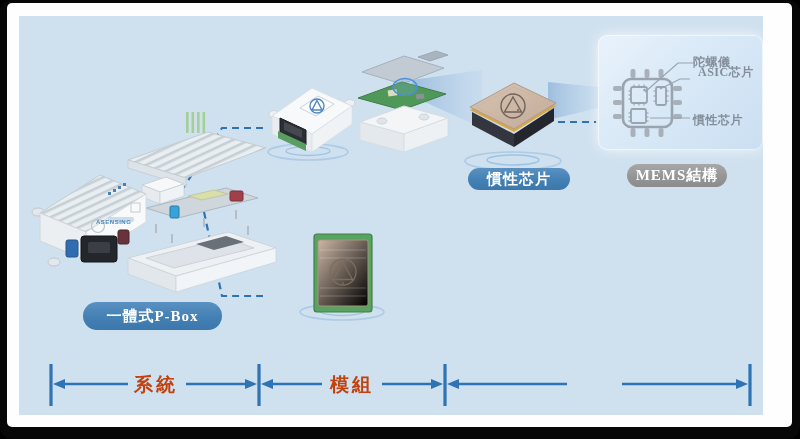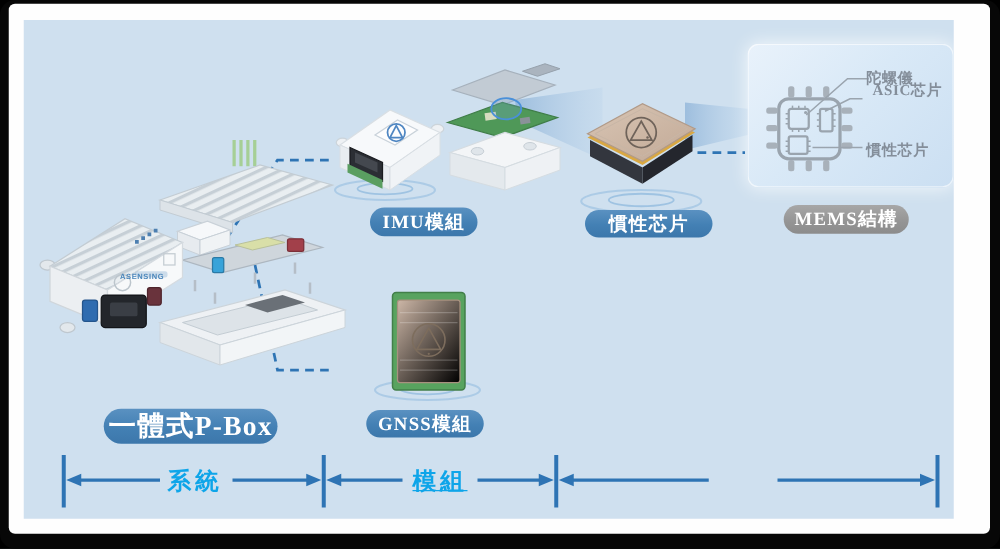--- a/index.html
+++ b/index.html
@@ -7,31 +7,31 @@
   .frame-black{position:absolute;left:0;top:0;width:800px;height:439px;background:#070707;border-radius:12px;}
   .page-white{position:absolute;left:7px;top:3px;width:785px;height:424px;background:#fefefe;border-radius:5px;}
   .canvas-blue{position:absolute;left:19px;top:16px;width:744px;height:399px;background:#cfe0ef;}
   .mems-panel{position:absolute;left:598px;top:35px;width:165px;height:115px;border-radius:9px;
       background:linear-gradient(135deg,#e9f2fb 0%,#d9e9f7 45%,#cbdff2 100%);
       box-shadow:0 0 14px rgba(255,255,255,0.75), inset 0 0 0 1px rgba(255,255,255,0.6);}
   svg.scene{position:absolute;left:0;top:0;width:800px;height:439px;pointer-events:none;}
   .pill{position:absolute;border-radius:999px;color:#ffffff;font-weight:bold;display:flex;align-items:center;justify-content:center;letter-spacing:1px;white-space:nowrap;}
   .pill-blue{background:linear-gradient(180deg,#5a91c1 0%,#4380b4 55%,#3c77ab 100%);}
   .pill-gray{background:linear-gradient(180deg,#a7a7a7 0%,#949494 60%,#8c8c8c 100%);}
-  .pill-pbox{left:83px;top:327px;width:139px;height:28px;font-size:22px;}
+  .pill-pbox{left:83px;top:302px;width:139px;height:28px;font-size:15px;}
   .pill-imu{left:296px;top:166px;width:86px;height:23px;font-size:15px;}
   .pill-chip{left:468px;top:168px;width:102px;height:22px;font-size:15px;font-family:Liberation Mono, monospace;}
   .pill-gnss{left:293px;top:328px;width:94px;height:22px;font-size:15px;}
   .pill-mems{left:627px;top:164px;width:100px;height:23px;font-size:15px;}
   .callout{position:absolute;font-size:12px;font-weight:600;color:#848e9a;letter-spacing:0.5px;white-space:nowrap;}
   .callout-asic{left:698px;top:64px;}
   .callout-gyro{left:693px;top:54px;}
   .callout-accel{left:693px;top:112px;}
-  .axis-label{position:absolute;width:60px;top:372px;text-align:center;font-size:19px;font-weight:600;color:#0ea5e9;letter-spacing:3px;}
-  .axis-sys{left:126px;} .axis-mod{left:322px;text-decoration:underline;} .axis-chip{left:567px;}
+  .axis-label{position:absolute;width:60px;top:372px;text-align:center;font-size:19px;font-weight:600;color:#c2410c;letter-spacing:3px;}
+  .axis-sys{left:126px;} .axis-mod{left:322px;} .axis-chip{left:567px;}
   .marking{position:absolute;left:96px;top:219px;font-size:6px;color:#4a86bb;font-weight:bold;letter-spacing:0.5px;font-family:"Liberation Sans","DejaVu Sans",sans-serif;}
 </style>
 </head>
 <body>
 
 <div class="stage">
   <div class="frame-black"></div>
   <div class="page-white"></div>
   <div class="canvas-blue"></div>
   <div class="mems-panel"></div>
@@ -264,23 +264,21 @@
       <line x1="458" y1="384" x2="567" y2="384" stroke-width="2.6"></line>
       <polygon points="447,384 459,379 459,389" stroke="none"></polygon>
       <line x1="622" y1="384" x2="737" y2="384" stroke-width="2.6"></line>
       <polygon points="748,384 736,379 736,389" stroke="none"></polygon>
     </g>
   </svg>
 
   <div class="marking">ASENSING</div>
 
   <div class="pill pill-blue pill-pbox">一體式P-Box</div>
-  <div class="pill pill-blue pill-imu">IMU模組</div>
   <div class="pill pill-blue pill-chip">慣性芯片</div>
-  <div class="pill pill-blue pill-gnss">GNSS模組</div>
   <div class="pill pill-gray pill-mems">MEMS結構</div>
 
   <span class="callout callout-asic">ASIC芯片</span>
   <span class="callout callout-gyro">陀螺儀</span>
   <span class="callout callout-accel">慣性芯片</span>
 
   <span class="axis-label axis-sys">系統</span>
   <span class="axis-label axis-mod">模組</span>
 </div>
 

